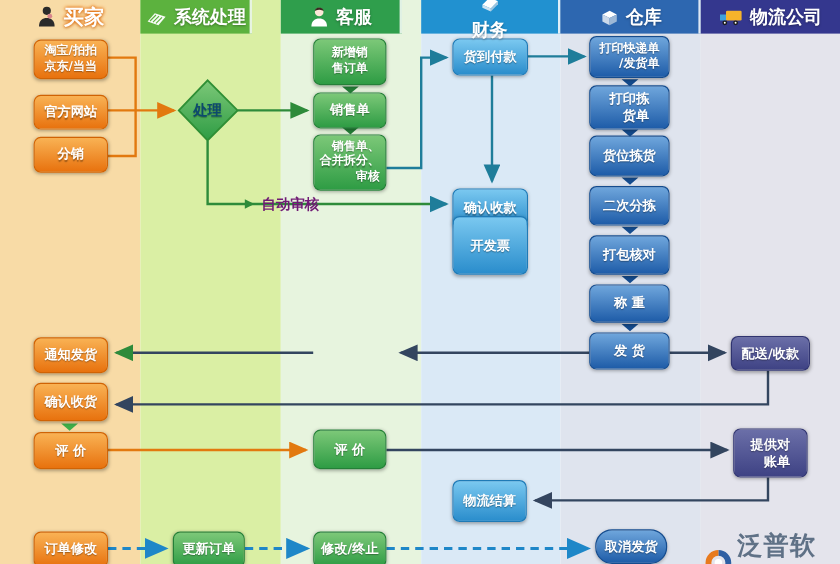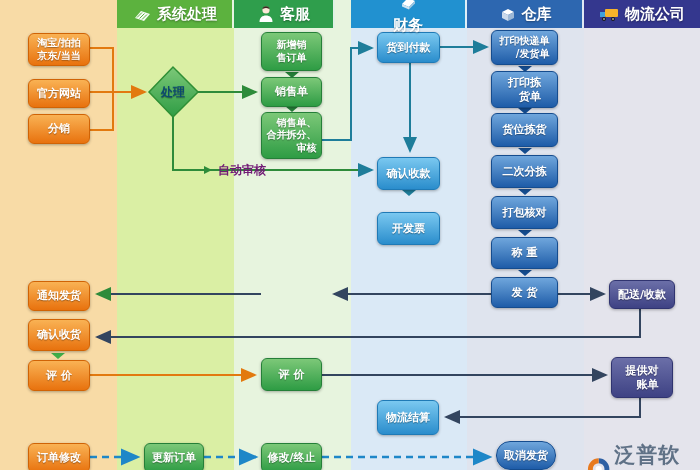--- a/index.html
+++ b/index.html
@@ -35,21 +35,29 @@
 
 <div id="canvas">
 
   <div class="colbg" style="left:0;width:117px;background:#F8DBA6;"></div>
   <div class="colbg" style="left:117px;width:117px;background:#DAEFA4;"></div>
   <div class="colbg" style="left:234px;width:117px;background:#E7F4DE;"></div>
   <div class="colbg" style="left:351px;width:116px;background:#DAE9F6;"></div>
   <div class="colbg" style="left:467px;width:117px;background:#DFE4EE;"></div>
   <div class="colbg" style="left:584px;width:116px;background:#E4E4EC;"></div>
 
-  <div class="band" style="left:117px;width:117px;background:#5CB23E;">
+  <div class="band" style="left:0;width:117px;background:transparent;border-right:none;">
+    <svg width="18" height="20" viewBox="0 0 18 20">
+        <circle cx="9" cy="5" r="3.4" fill="#2B2B2B"></circle>
+        <path d="M2.5,18 c0-5 3-7 6.5-7 s6.5,2 6.5,7 z" fill="#2B2B2B"></path>
+        <circle cx="11.5" cy="9.5" r="2" fill="#D9848C"></circle>
+      </svg>
+    <span class="buyer-title" style="font-size:17px;">买家</span>
+  </div>
+  <div class="band" style="left:117px;width:93px;background:#5CB23E;">
     <svg width="20" height="16" viewBox="0 0 20 16">
         <path d="M3,12 L9,5 L18,8 L12,15 z" fill="#fff" opacity="0.95"></path>
         <path d="M5,11.5 L10,6.5 M7.5,12.5 L12.5,7.5 M10,13.5 L15,8.5" stroke="#5CB23E" stroke-width="1"></path>
       </svg>
     <span>系统处理</span>
   </div>
   <div class="band" style="left:234px;width:101px;background:#2F9E4C;">
     <svg width="18" height="20" viewBox="0 0 18 20">
         <circle cx="9" cy="6" r="3.6" fill="#FDE8D8"></circle>
         <path d="M5.2,5.2 a3.9,3.9 0 0 1 7.6,0 l-1,-0.4 a6,6 0 0 0 -5.6,0 z" fill="#3A2A20"></path>
@@ -174,21 +182,21 @@
 售订单</div>
   <div class="node green" style="left:261px;top:77px;width:61px;height:30px;">销售单</div>
   <div class="node green small" style="left:261px;top:112px;width:61px;height:47px;">销售单、
 合并拆分、
 审核</div>
   <div class="node green" style="left:261px;top:358px;width:61px;height:33px;">评 价</div>
   <div class="node green" style="left:261px;top:443px;width:61px;height:30px;">修改/终止</div>
 
   <div class="node ltblue" style="left:377px;top:32px;width:63px;height:31px;">货到付款</div>
   <div class="node ltblue" style="left:377px;top:157px;width:63px;height:33px;">确认收款</div>
-  <div class="node ltblue" style="left:377px;top:212px;width:63px;height:33px;">开发票</div>
+  <div class="node ltblue" style="left:377px;top:180px;width:63px;height:49px;">开发票</div>
   <div class="node ltblue" style="left:377px;top:400px;width:62px;height:35px;">物流结算</div>
 
   <div class="node blue small" style="left:491px;top:30px;width:67px;height:35px;">打印快递单
 /发货单</div>
   <div class="node blue" style="left:491px;top:71px;width:67px;height:37px;">打印拣
 货单</div>
   <div class="node blue" style="left:491px;top:113px;width:67px;height:34px;">货位拣货</div>
   <div class="node blue" style="left:491px;top:155px;width:67px;height:33px;">二次分拣</div>
   <div class="node blue" style="left:491px;top:196px;width:67px;height:33px;">打包核对</div>
   <div class="node blue" style="left:491px;top:237px;width:67px;height:32px;">称 重</div>

